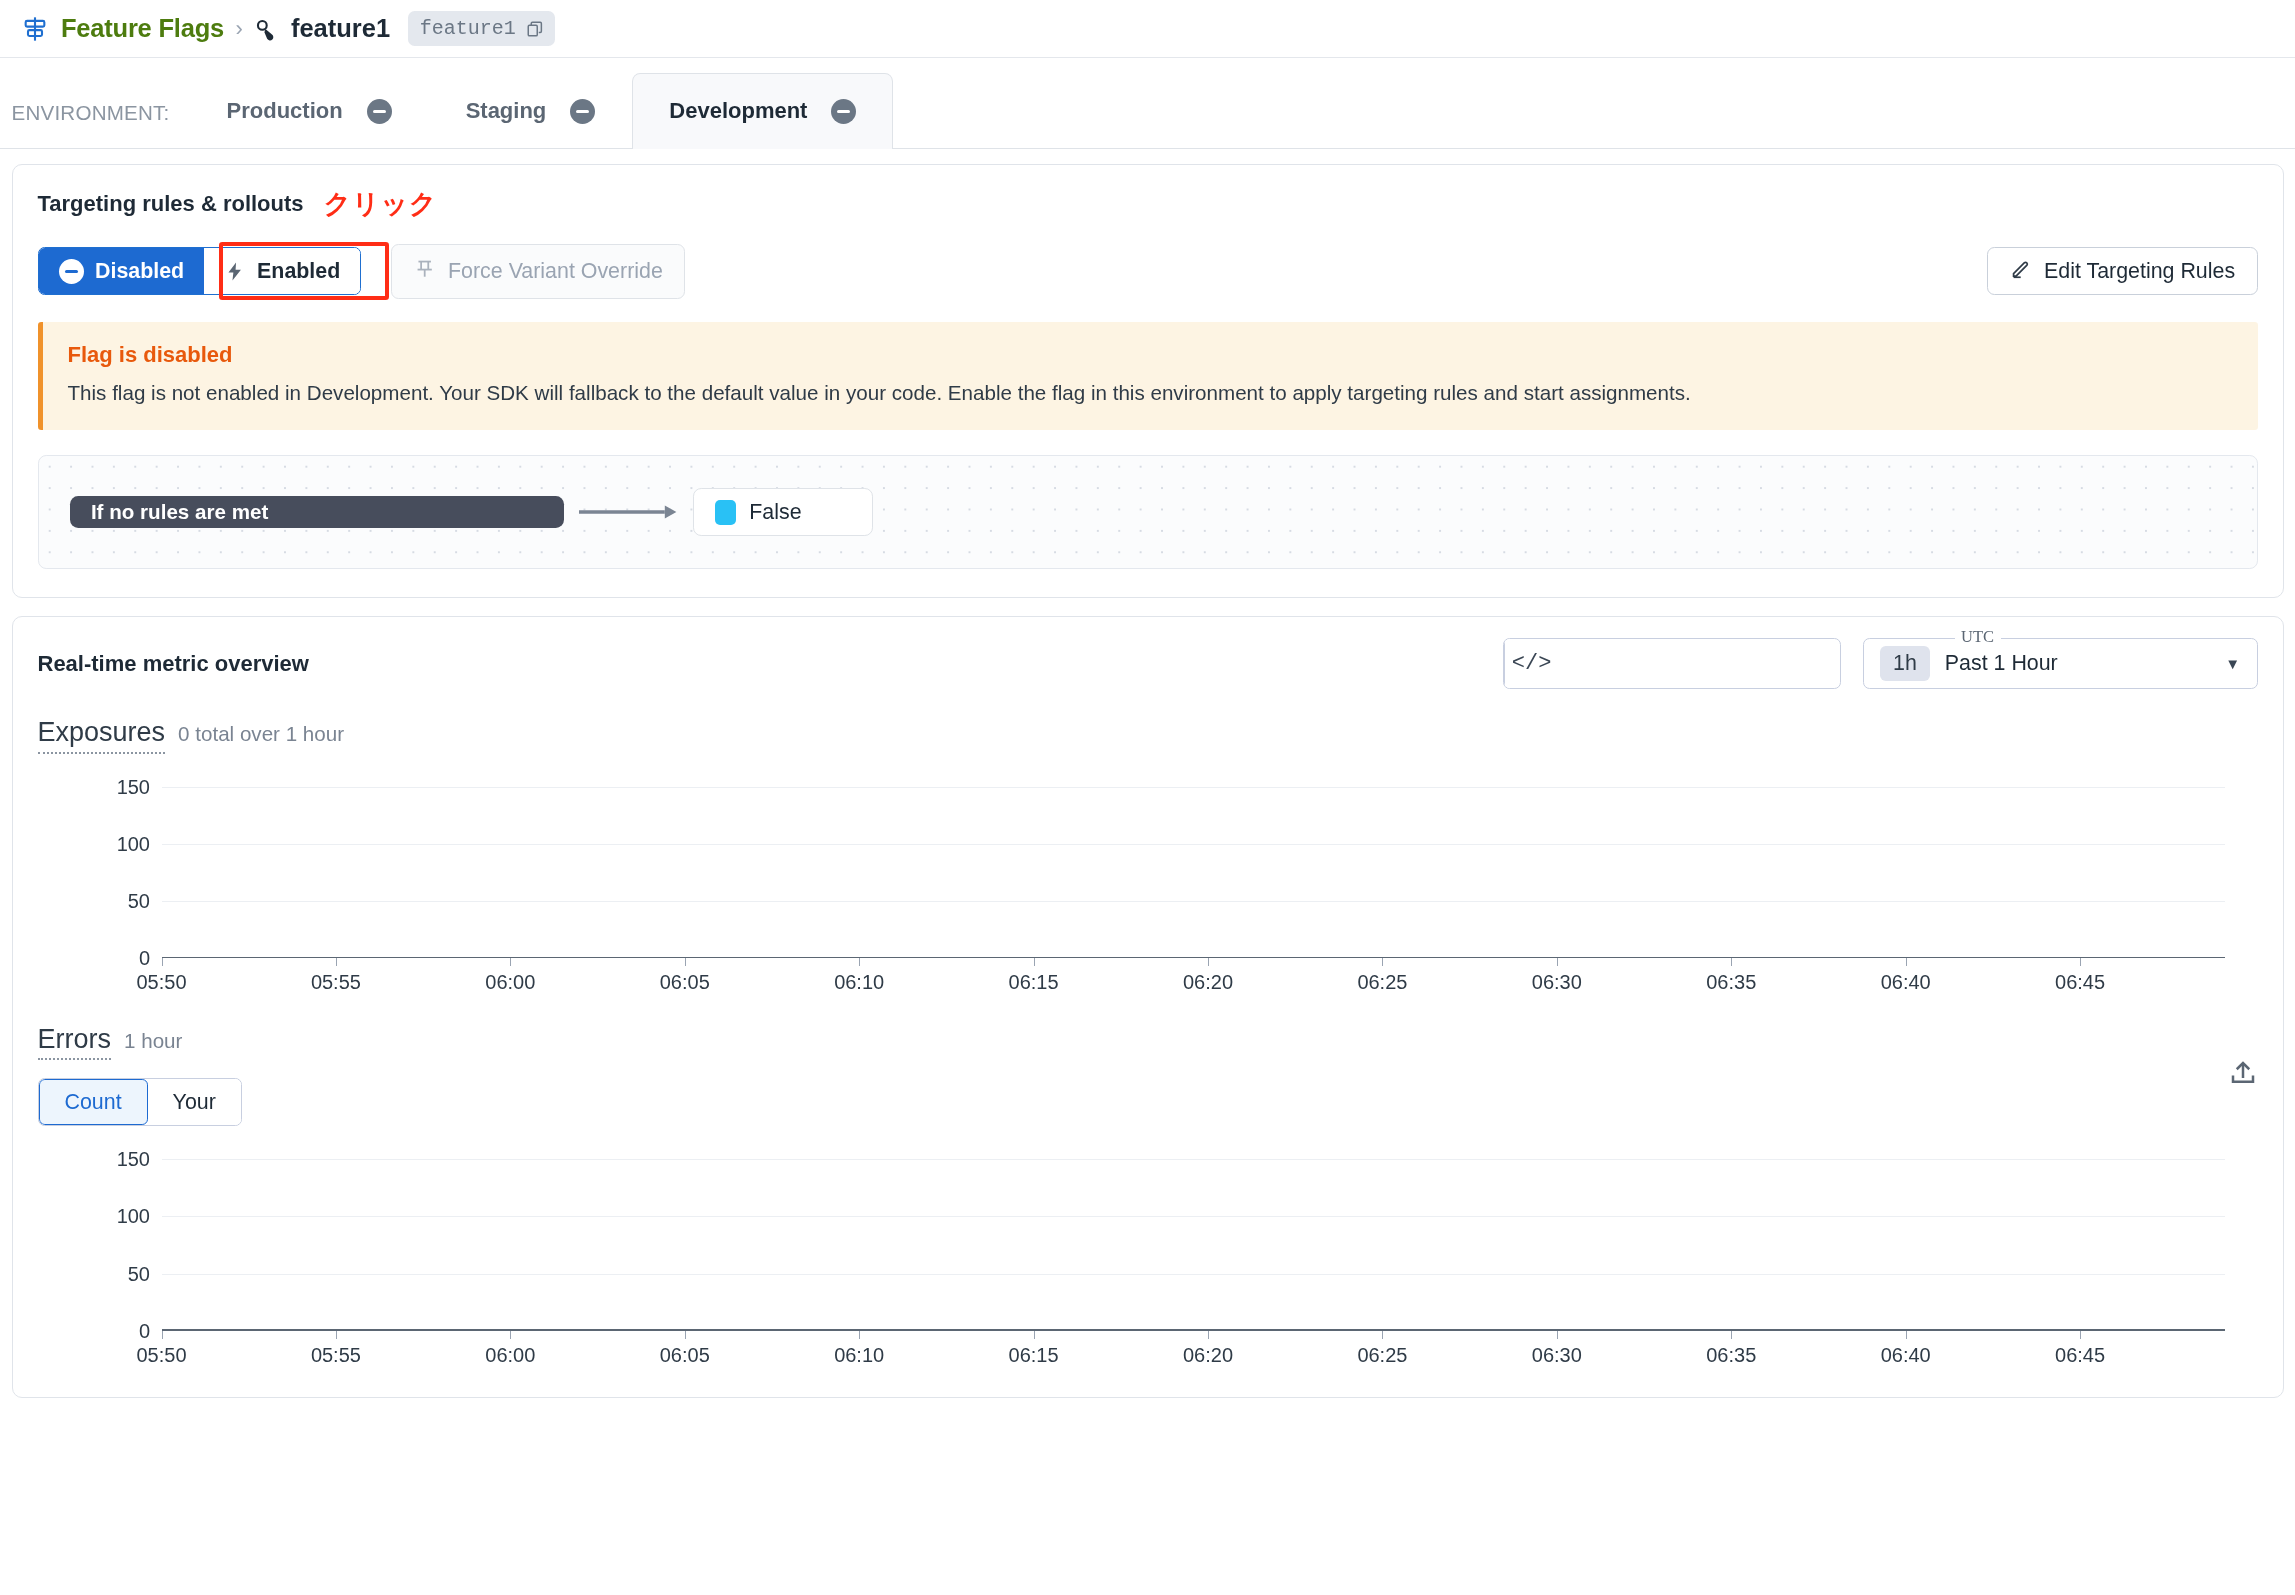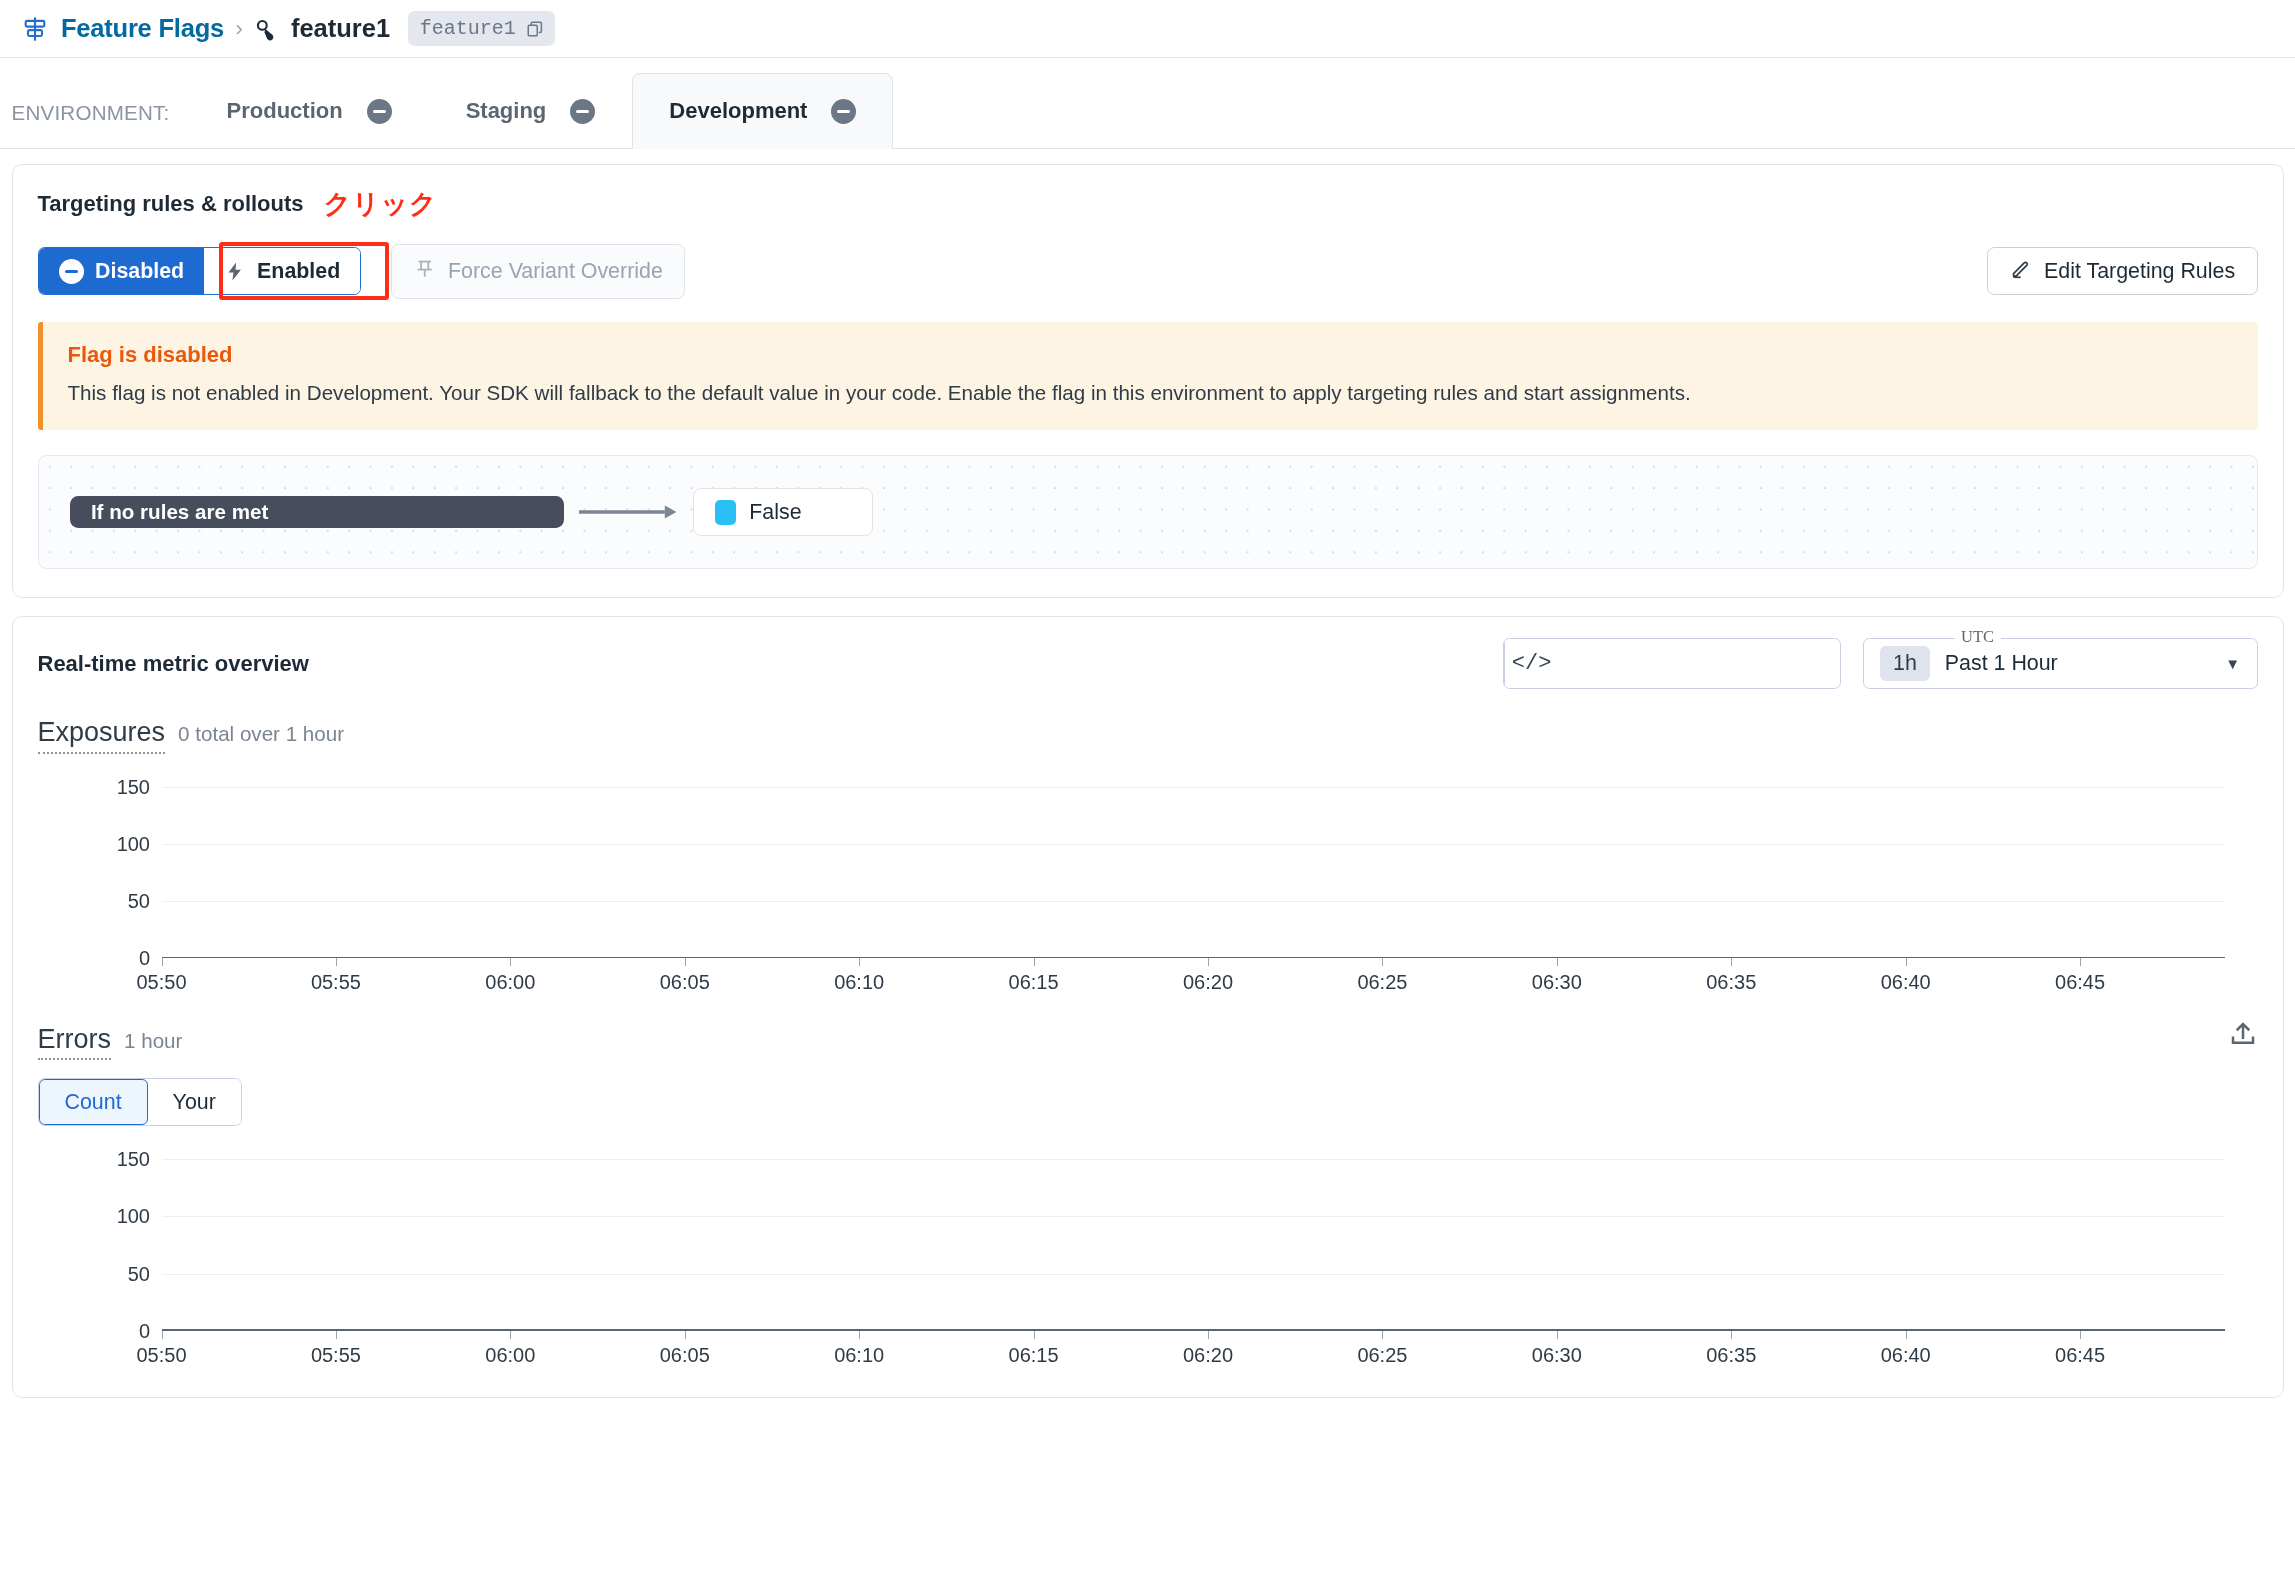--- a/index.html
+++ b/index.html
@@ -13,21 +13,21 @@
   
   .breadcrumb-bar {
     height: 58px;
     display: flex; align-items: center;
     padding: 0 21.4px;
     border-bottom: 0.8px solid #e4e7ec;
     gap: 11.5px;
   }
   .bc-flagicon { width: 28px; height: 28px; flex: none; }
   .bc-link {
-    font-size: 25.5px; font-weight: 600; color: #0369a1;
+    font-size: 25.5px; font-weight: 600; color: #4d7c0f;
     letter-spacing: -0.2px;
   }
   .bc-sep { font-size: 22px; color: #9aa4b2; font-weight: 400; }
   .bc-leaficon { width: 25px; height: 25px; flex: none; }
   .bc-current { font-size: 25.5px; font-weight: 600; color: #1e2a36; }
   .bc-chip {
     display: inline-flex; align-items: center; gap: 10px;
     background: #e4e8ee; border-radius: 6.6px;
     padding: 5.8px 11.5px; margin-left: 6.6px;
   }
@@ -219,21 +219,21 @@
   }
   .metric-sub { font-size: 20.6px; color: #7a8492; }
 
   .toggle2 {
     display: inline-flex; border: 0.8px solid #c8cfe0; border-radius: 6.6px;
     overflow: hidden; height: 48px; margin-top: 18px;
   }
   .toggle2 > div { display: flex; align-items: center; padding: 0 25px; font-size: 21.4px; background: #fff; color: #1e2a36; }
   .toggle2 > div.on { background: #edf5fd; color: #1d6ad1; border: 1.6px solid #1d6ad1; border-radius: 5.8px; }
 
-  .errors-row { display: flex; align-items: flex-start; }
+  .errors-row { display: flex; align-items: center; }
   .export-icon { margin-left: auto; margin-top: 23px; width: 30px; height: 30px; }
 
   
   .chart { position: relative; margin-top: 21.4px; height: 221px; }
   .chart-inner { position: absolute; left: 124px; right: 33px; top: 0; bottom: 38px; }
   .gridline { position: absolute; left: 0; right: 0; height: 0.8px; background: #eceff3; }
   .axis-x { position: absolute; left: 0; right: 0; bottom: 0; height: 1.6px; background: #5b6673; }
   .ytick {
     position: absolute; right: calc(100% + 11.5px);
     transform: translateY(-50%);

